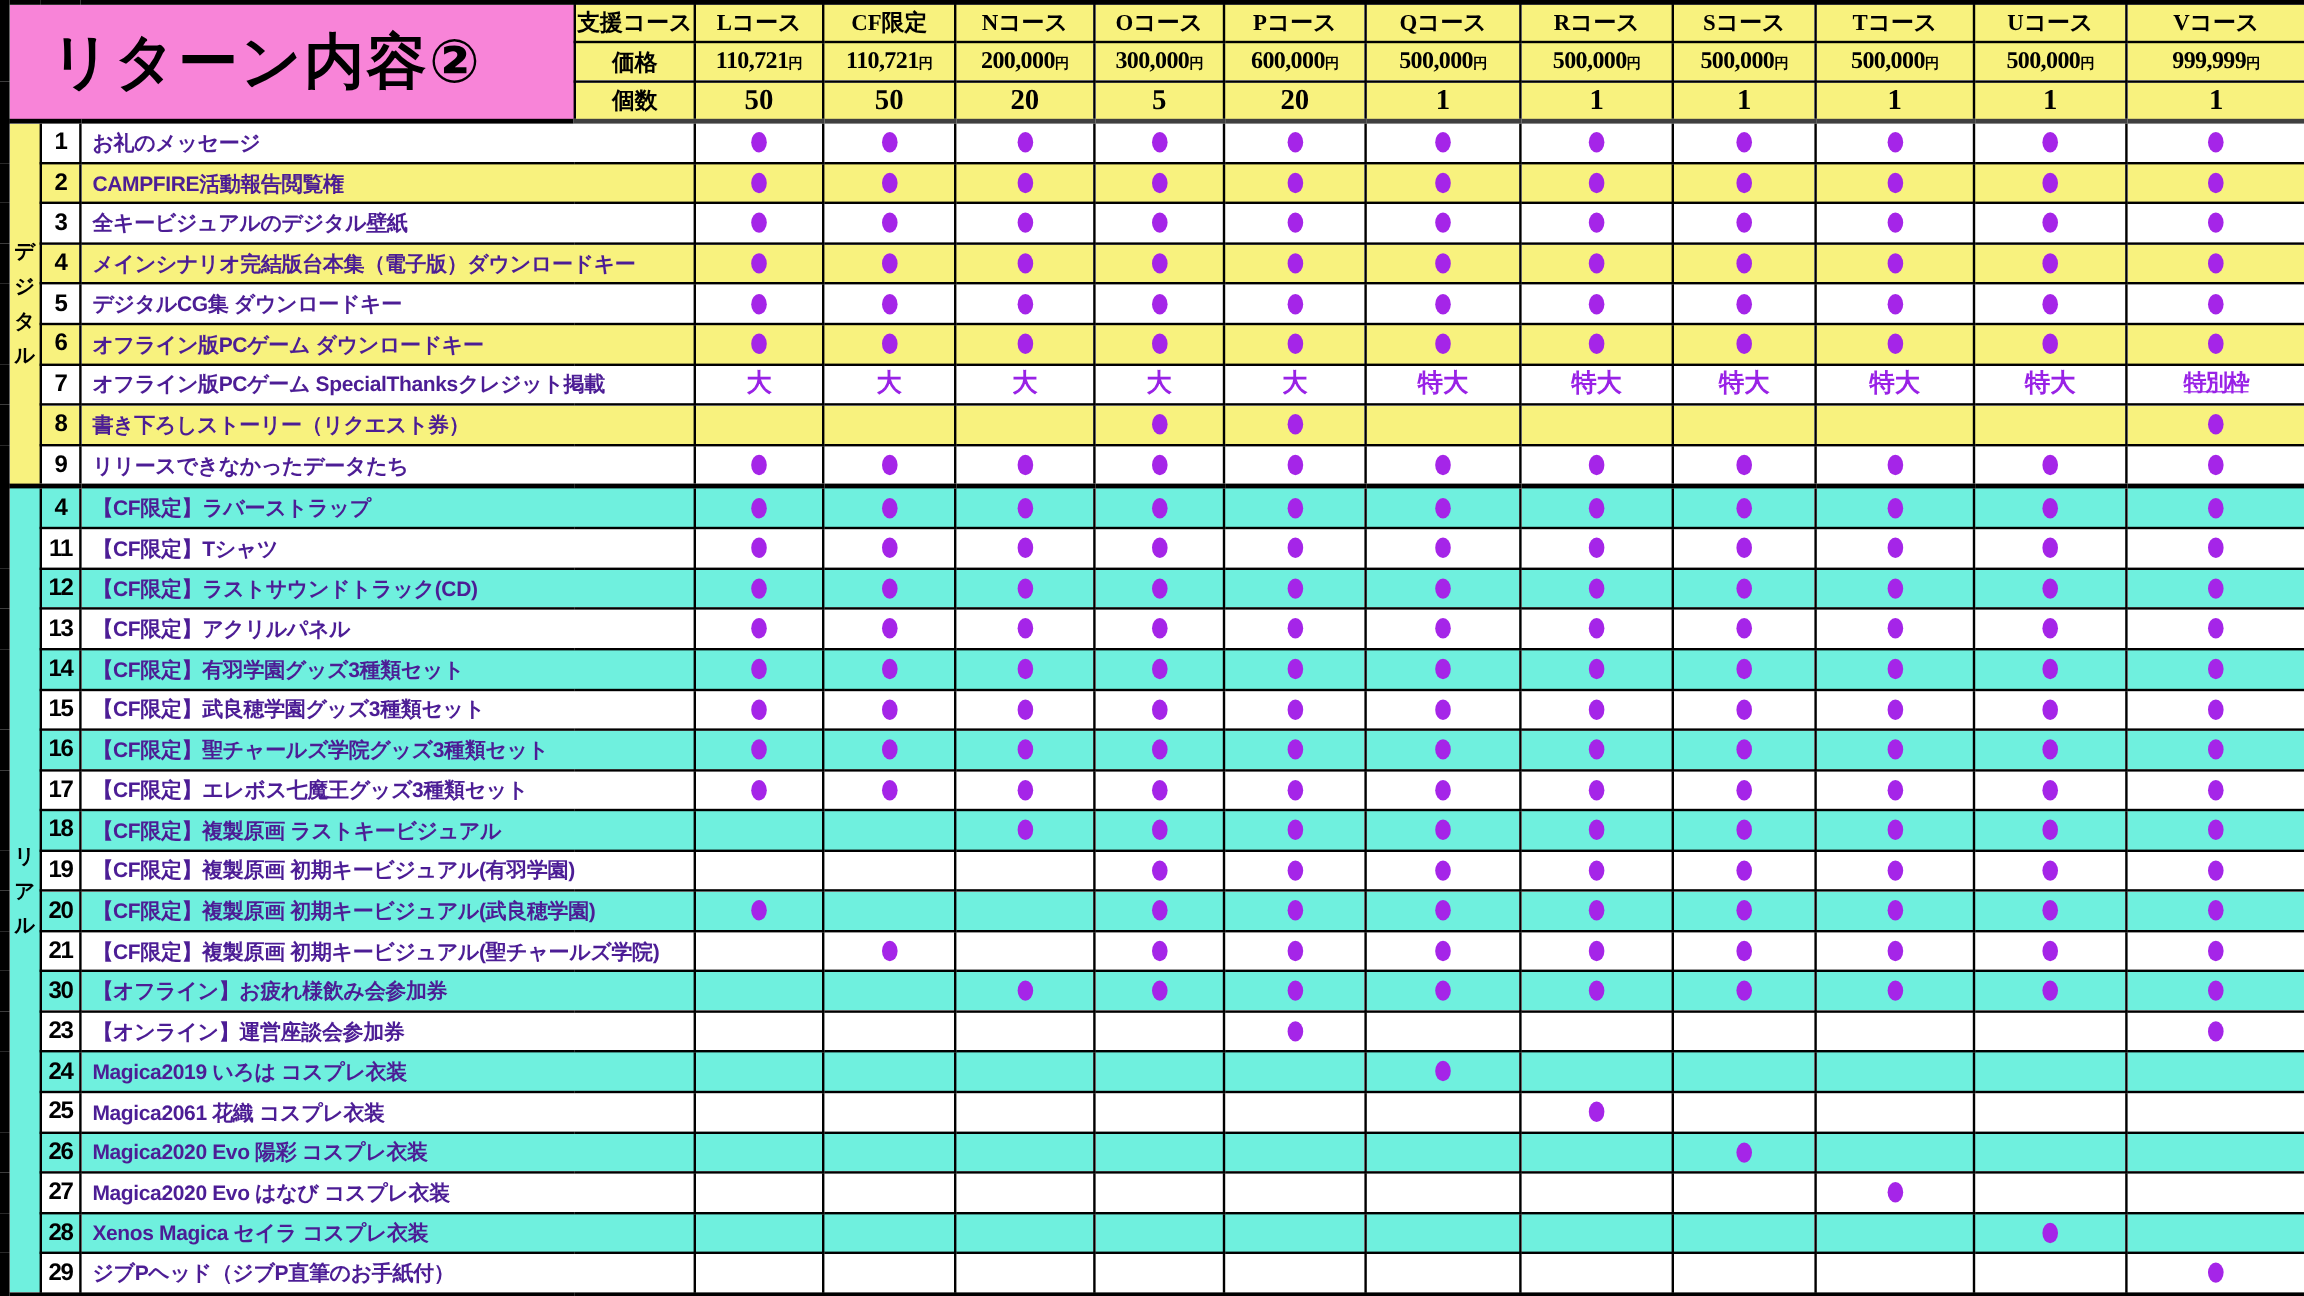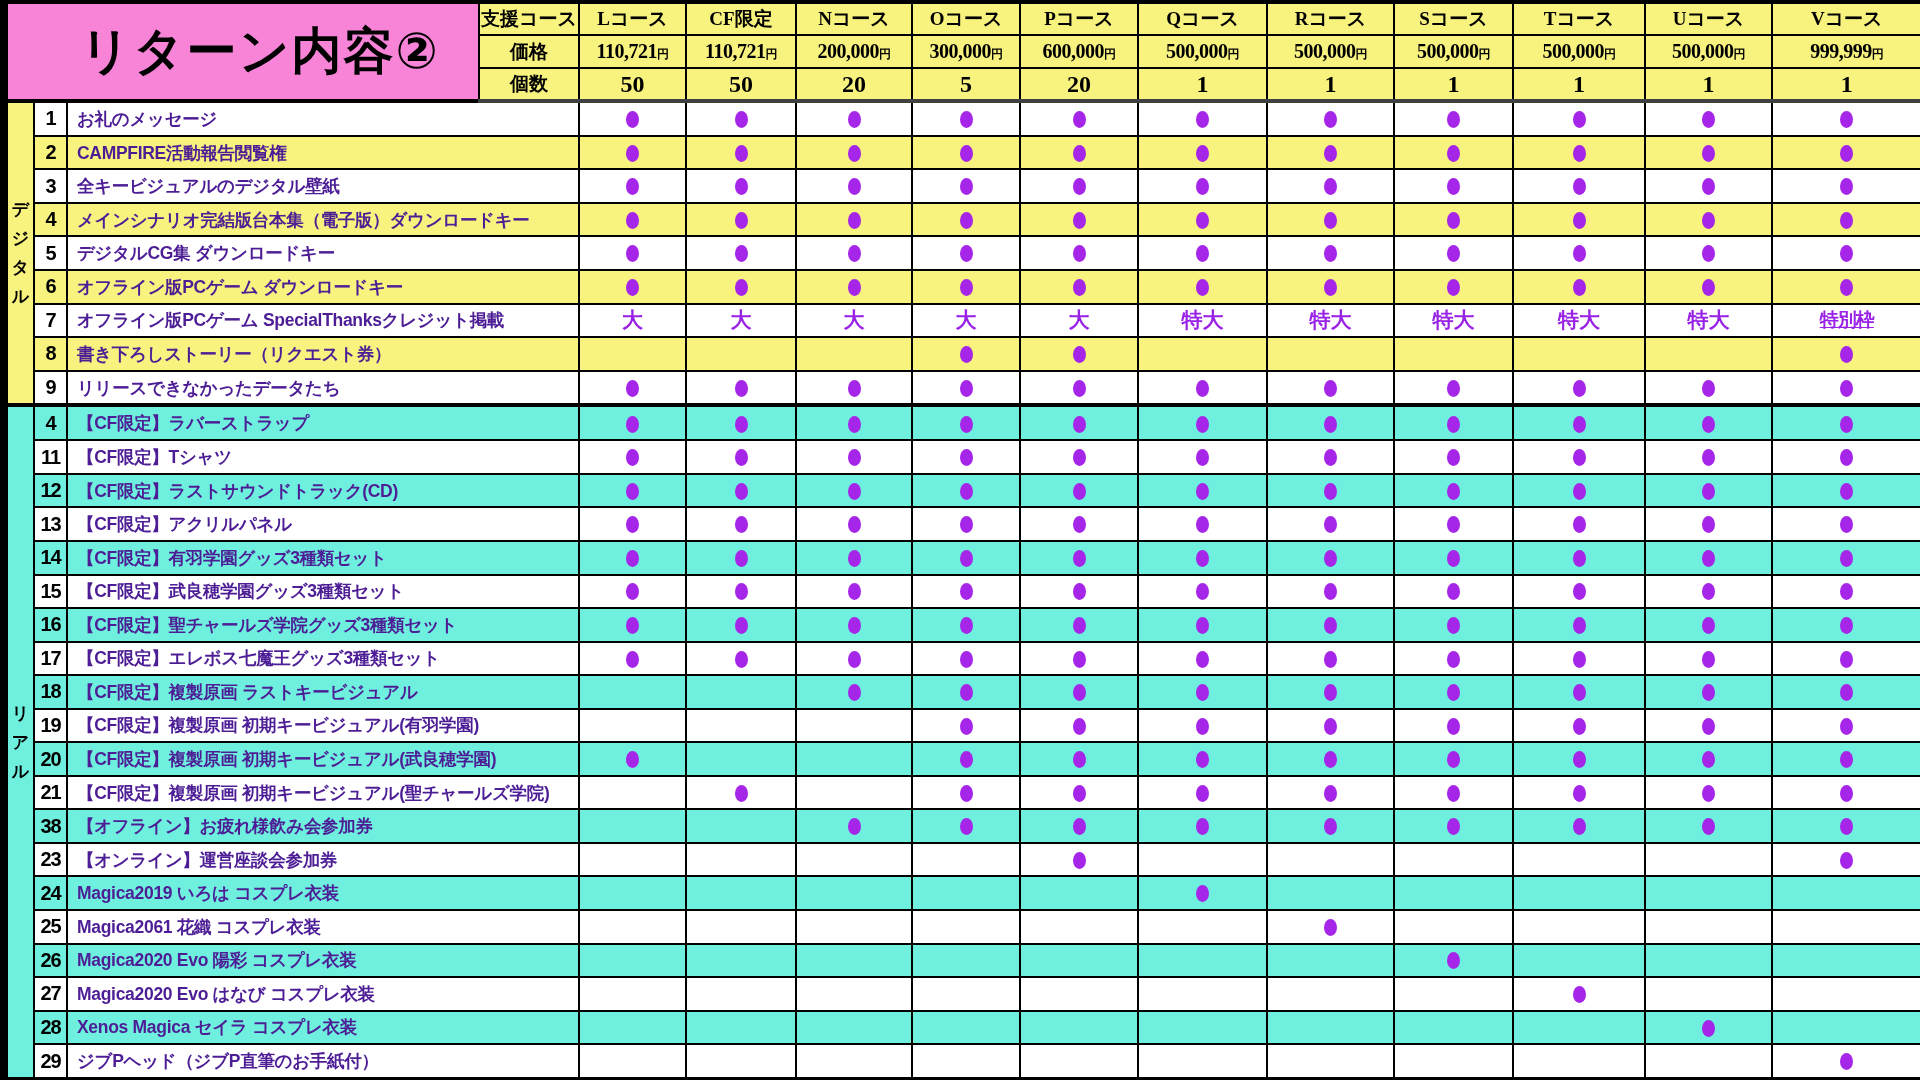--- a/index.html
+++ b/index.html
@@ -17,21 +17,21 @@
   td{border:2px solid #000;padding:0;overflow:hidden;vertical-align:middle;}
   .pink{background:#F884D8;}
   .ylw{background:#F8F27E;}
   .cyn{background:#6FF0DE;}
   .wht{background:#ffffff;}
   thead tr{height:33px;}
   thead td{text-align:center;font-weight:bold;color:#000;}
   .title-cell{vertical-align:middle;}
   .page-title{
     font-size:50px;font-weight:800;color:#000;letter-spacing:2px;
-    padding-left:34px;text-align:center;line-height:1.05;
+    padding-left:34px;text-align:left;line-height:1.05;
   }
   .hdr{font-size:19px;font-family:Liberation Serif, serif;}
   .price-cell{font-size:20px;letter-spacing:-0.5px;margin-left:16px;}
   .price-cell .yen{font-size:12px;font-weight:bold;}
   .qty-cell{font-size:24px;}
   .sec-cell{text-align:center;font-weight:bold;font-size:17px;padding:0;}
   .sec-stack{display:flex;flex-direction:column;align-items:center;justify-content:center;gap:6px;height:100%;}
   .num-cell{text-align:center;font-weight:bold;font-size:20px;letter-spacing:-1px;}
   .item-cell{
     text-align:left;font-weight:bold;font-size:17.5px;color:#4c1d95;
@@ -444,21 +444,21 @@
           <td class="grant-cell wht"><span class="dot"></span></td>
           <td class="grant-cell wht"><span class="dot"></span></td>
           <td class="grant-cell wht"><span class="dot"></span></td>
           <td class="grant-cell wht"><span class="dot"></span></td>
           <td class="grant-cell wht"><span class="dot"></span></td>
           <td class="grant-cell wht"><span class="dot"></span></td>
           <td class="grant-cell wht"><span class="dot"></span></td>
           <td class="grant-cell wht"><span class="dot"></span></td>
         </tr>
         <tr>
-          <td class="num-cell cyn">38</td>
+          <td class="num-cell cyn">30</td>
           <td class="item-cell cyn" colspan="2">【オフライン】お疲れ様飲み会参加券</td>
           <td class="grant-cell cyn"></td>
           <td class="grant-cell cyn"></td>
           <td class="grant-cell cyn"><span class="dot"></span></td>
           <td class="grant-cell cyn"><span class="dot"></span></td>
           <td class="grant-cell cyn"><span class="dot"></span></td>
           <td class="grant-cell cyn"><span class="dot"></span></td>
           <td class="grant-cell cyn"><span class="dot"></span></td>
           <td class="grant-cell cyn"><span class="dot"></span></td>
           <td class="grant-cell cyn"><span class="dot"></span></td>

